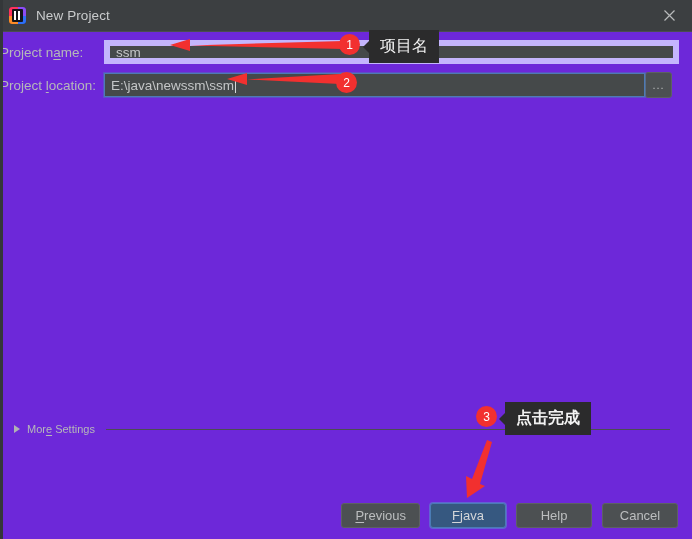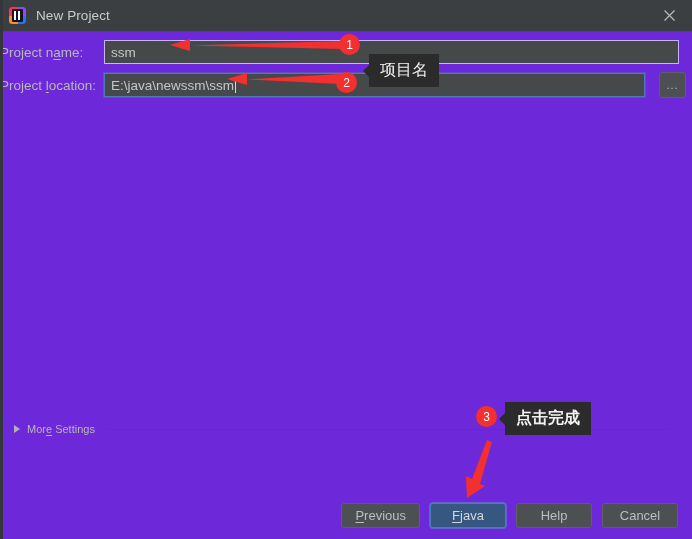--- a/index.html
+++ b/index.html
@@ -124,36 +124,36 @@
     color: #b6b8b9;
     box-sizing: border-box;
     white-space: nowrap;
   }
   .mn { text-decoration: underline; text-underline-offset: 2px; }
 
   .text-input {
     height: 24px;
     box-sizing: border-box;
     background: #45494a;
-    border: 1px solid #c4b5fd;
+    border: 6px solid #c4b5fd;
     color: #c4c6c7;
     font-size: 13.5px;
     font-family: "Liberation Sans", "DejaVu Sans", sans-serif;
     padding: 0 6px;
     display: flex;
     align-items: center;
     outline: none;
   }
   .input-name {
     width: 575px;
   }
   .input-location-wrap {
     display: flex;
     align-items: center;
-    gap: 14px;
+    gap: 0;
   }
   .input-location {
     width: 541px;
     border: 1px solid #4d7ab5;
     box-shadow: 0 0 0 1px rgba(77,122,181,0.45);
     background: #45494a;
     position: relative;
   }
   .caret {
     display: inline-block;
@@ -364,21 +364,21 @@
   </div>
 
 </div>
 
 <div class="ann-layer">
 
   <svg class="arrow-svg" style="left:168px; top:34px;" width="175" height="22" viewBox="0 0 175 22">
     <path d="M175 7 L22 11.5 L22 5 L2 11 L22 17 L22 11.5 L175 15 Z" fill="#f2302f"></path>
   </svg>
   <div class="badge" style="left:339px; top:34px;">1</div>
-  <div class="tip" style="left:369px; top:30px;margin-top:24px;">项目名</div>
+  <div class="tip" style="left:369px; top:30px;">项目名</div>
 
   <svg class="arrow-svg" style="left:225px; top:68px;" width="115" height="22" viewBox="0 0 115 22">
     <path d="M115 6 L22 11.5 L22 5 L2 11 L22 17 L22 11.5 L115 16 Z" fill="#f2302f"></path>
   </svg>
   <div class="badge" style="left:336px; top:72px;">2</div>
 
   <svg class="arrow-svg" style="left:450px; top:440px;" width="80" height="80" viewBox="0 0 80 80">
     <path d="M42 2 L30 44 L35 46 L17 58 L16 36 L22 39 L37 0 Z" fill="#f2302f"></path>
   </svg>
   <div class="badge" style="left:476px; top:406px;">3</div>

